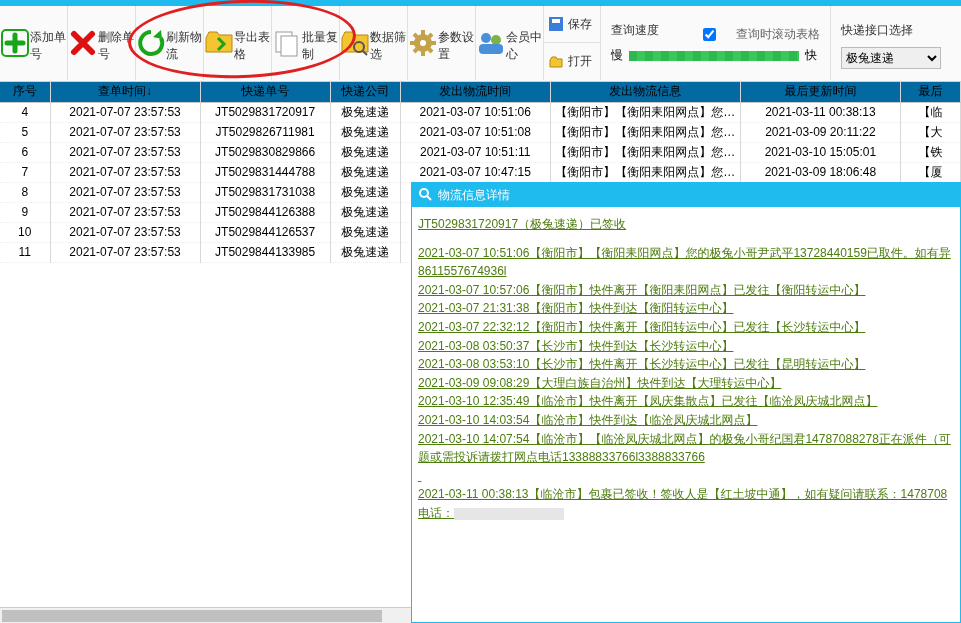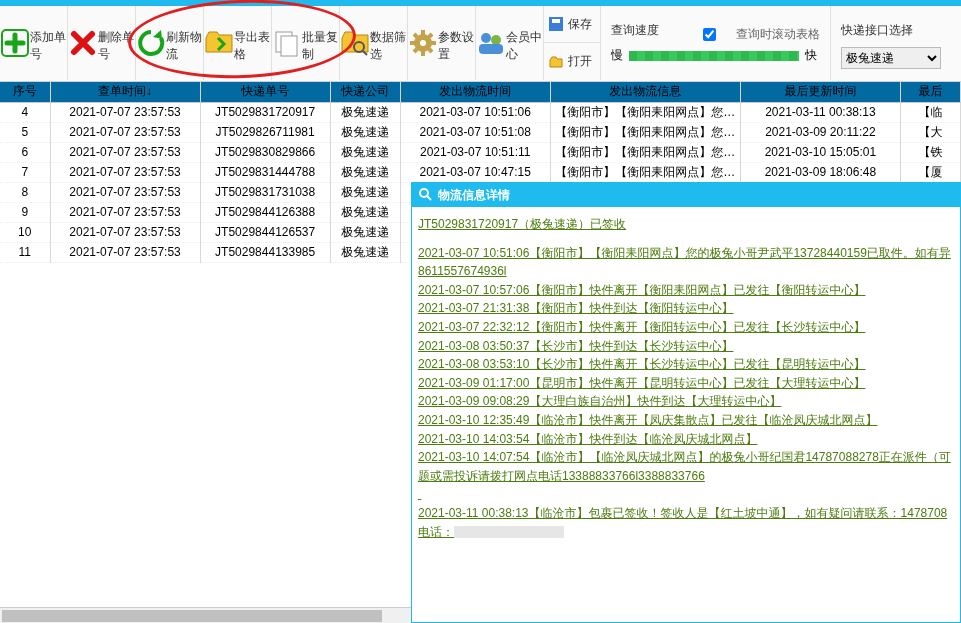--- a/index.html
+++ b/index.html
@@ -121,21 +121,21 @@
       top: 182px;
       width: 550px;
       height: 441px;
       background: #fff;
       border: 1px solid #1fbaee;
       display:flex; flex-direction:column;
       font-size:12px;
     }
     .detail .dtitle {
       background:#1fbaee; color:#fff; height:24px;
-      display:flex; align-items:center; padding:0 6px; gap:6px;font-weight:bold;
+      display:flex; align-items:center; padding:0 6px; gap:6px;
     }
     .detail .dbody {
       padding: 8px 6px;
       line-height: 1.55;
       color:#4d7c0f;
       overflow:hidden;
       text-decoration:underline;
     }
     .detail .dbody .sig { margin-bottom:10px; }
     .blur {
@@ -392,21 +392,20 @@
   <div class="dbody">
     <div class="sig">JT5029831720917（极兔速递）已签收</div>
     <div id="dlines">
         <div>2021-03-07 10:51:06【衡阳市】【衡阳耒阳网点】您的极兔小哥尹武平13728440159已取件。如有异</div>
         <div>8611557674936l</div>
         <div>2021-03-07 10:57:06【衡阳市】快件离开【衡阳耒阳网点】已发往【衡阳转运中心】</div>
         <div>2021-03-07 21:31:38【衡阳市】快件到达【衡阳转运中心】</div>
         <div>2021-03-07 22:32:12【衡阳市】快件离开【衡阳转运中心】已发往【长沙转运中心】</div>
         <div>2021-03-08 03:50:37【长沙市】快件到达【长沙转运中心】</div>
         <div>2021-03-08 03:53:10【长沙市】快件离开【长沙转运中心】已发往【昆明转运中心】</div>
-        <div>2021-03-09 01:17:00【昆明市】快件离开【昆明转运中心】已发往【大理转运中心】</div>
         <div>2021-03-09 09:08:29【大理白族自治州】快件到达【大理转运中心】</div>
         <div>2021-03-10 12:35:49【临沧市】快件离开【凤庆集散点】已发往【临沧凤庆城北网点】</div>
         <div>2021-03-10 14:03:54【临沧市】快件到达【临沧凤庆城北网点】</div>
         <div>2021-03-10 14:07:54【临沧市】【临沧凤庆城北网点】的极兔小哥纪国君14787088278正在派件（可</div>
         <div>题或需投诉请拨打网点电话13388833766l3388833766</div>
         <div>&nbsp;</div>
         <div>2021-03-11 00:38:13【临沧市】包裹已签收！签收人是【红土坡中通】，如有疑问请联系：1478708</div>
       </div>
     <div><span>电话：</span><span class="blur"></span></div>
   </div>

